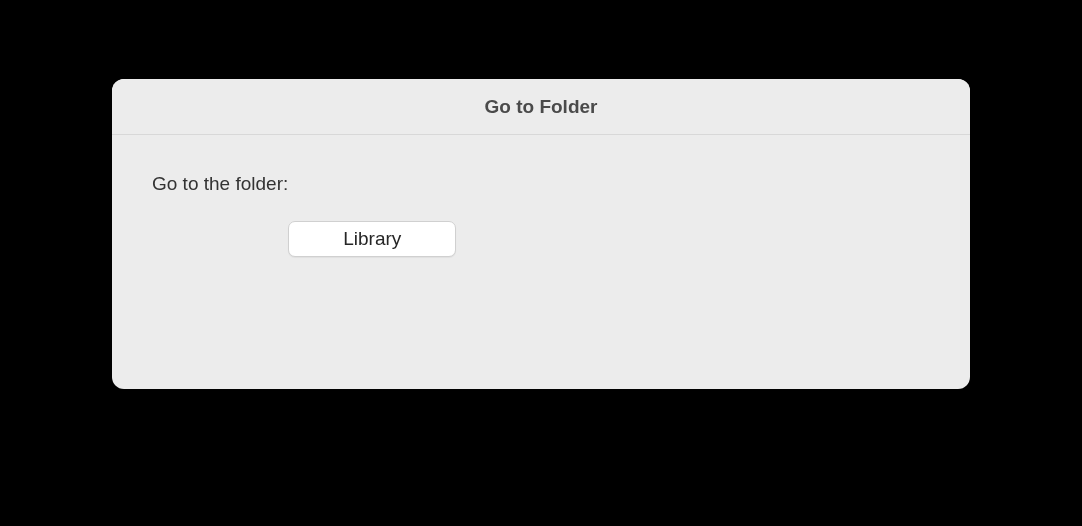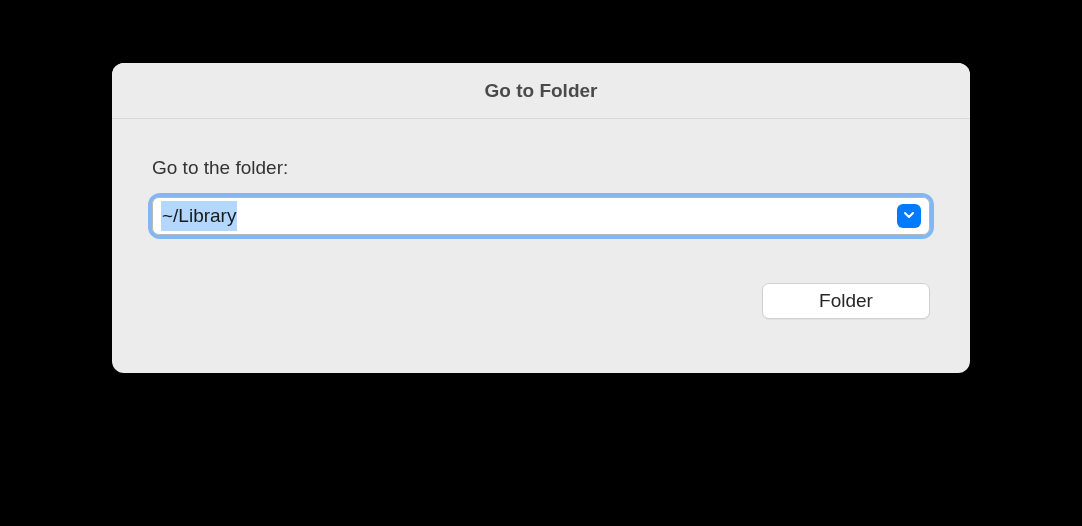--- a/index.html
+++ b/index.html
@@ -10,21 +10,21 @@
     body {
       width: 1082px;
       height: 526px;
       background: #000;
       font-family: -apple-system, BlinkMacSystemFont, "Helvetica Neue", Arial, sans-serif;
       position: relative;
     }
     .dialog {
       position: absolute;
       left: 112px;
-      top: 63px;
+      top: 79px;
       width: 858px;
       height: 310px;
       background: #ececec;
       border-radius: 12px;
       box-shadow: 0 20px 60px rgba(0,0,0,0.5), 0 0 0 1px rgba(0,0,0,0.1);
       overflow: hidden;
       display: flex;
       flex-direction: column;
     }
     .dialog-header {
@@ -37,21 +37,21 @@
     }
     .dialog-title {
       font-size: 19px;
       font-weight: 700;
       color: #4a4a4a;
     }
     .dialog-body {
       flex: 1;
       padding: 38px 40px 30px 40px;
       display: flex;
-      flex-direction: column;
+      flex-direction: row;
     }
     .prompt-label {
       font-size: 19px;
       color: #333;
       margin-bottom: 18px;
     }
     .input-wrapper {
       position: relative;
       border-radius: 8px;
       box-shadow: 0 0 0 4px rgba(0,122,255,0.45);
@@ -120,30 +120,17 @@
   </style>
 </head>
 <body>
 
 <div class="dialog">
   <div class="dialog-header">
     <div class="dialog-title">Go to Folder</div>
   </div>
   <div class="dialog-body">
     <div class="prompt-label">Go to the folder:</div>
-    <div class="input-wrapper">
-      <div class="path-input-container">
-        <span class="path-input-selection">~/Library</span>
-        <span style="flex:1"></span>
-        <div class="dropdown-chevron">
-          <span>
-            <svg viewBox="0 0 12 12" fill="none">
-              <path d="M2 4 L6 8 L10 4" stroke="#fff" stroke-width="2" stroke-linecap="round" stroke-linejoin="round"></path>
-            </svg>
-          </span>
-        </div>
-      </div>
-    </div>
     <div class="button-row">
-      <button class="btn btn-cancel">Folder</button>
+      <button class="btn btn-cancel">Library</button>
     </div>
   </div>
 </div>
 
 </body></html>

